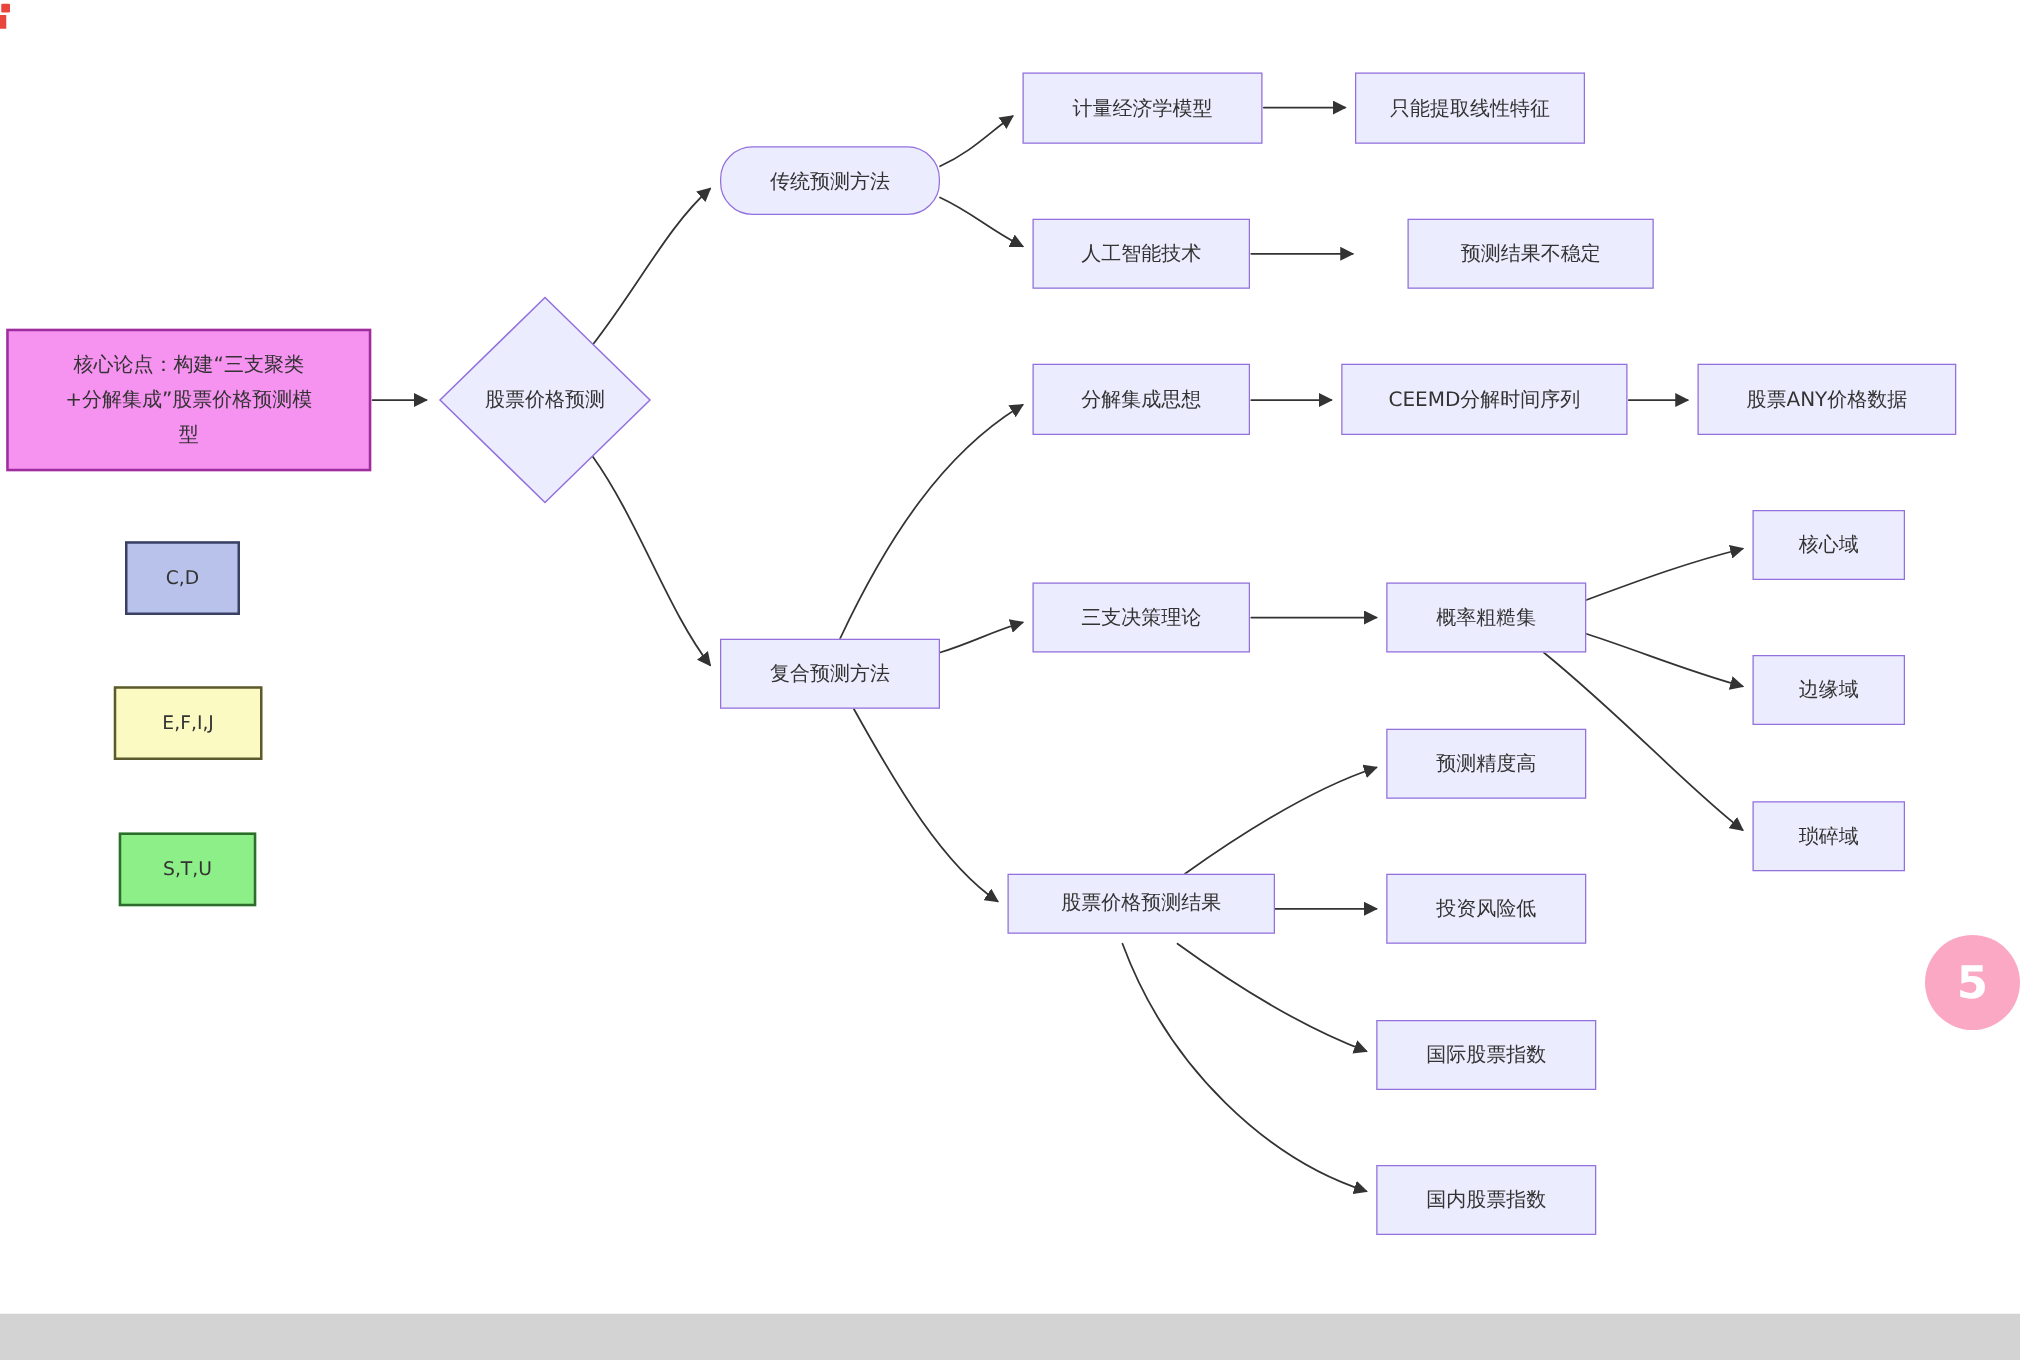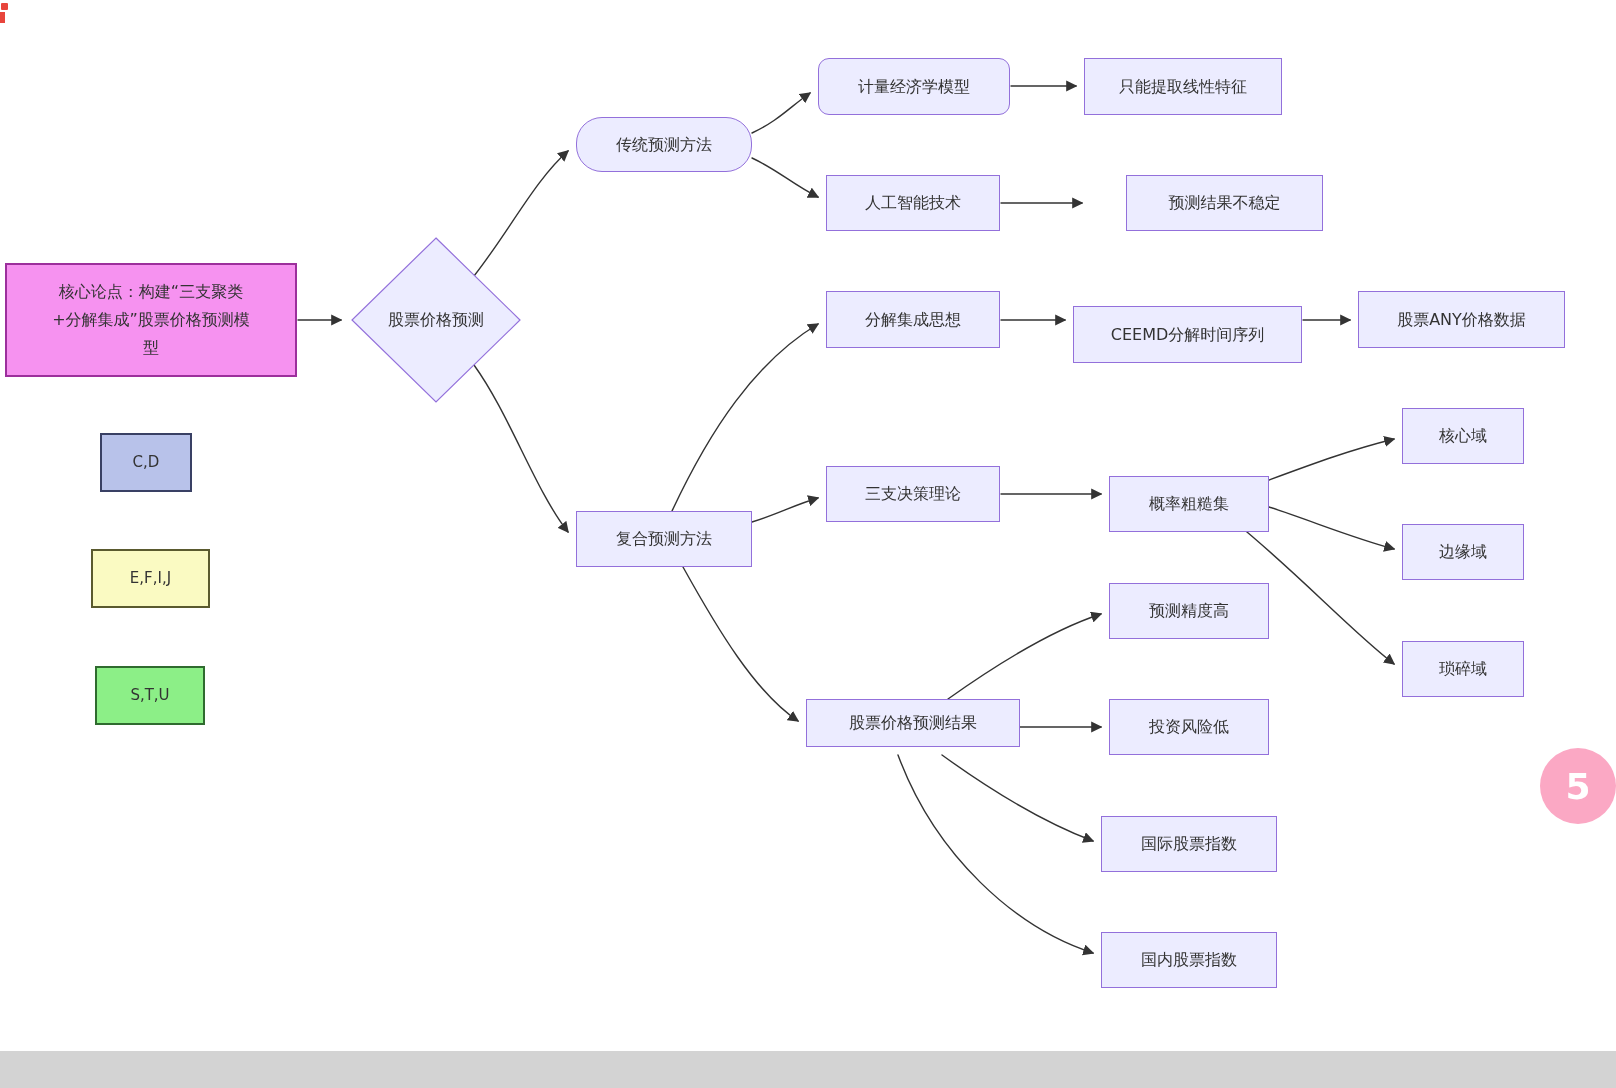--- a/index.html
+++ b/index.html
@@ -158,39 +158,39 @@
   <div class="node blue" style="left:100px; top:433px; width:92px; height:59px;">C,D</div>
 
   <div class="node yellow" style="left:91px; top:549px; width:119px; height:59px;">E,F,I,J</div>
 
   <div class="node green" style="left:95px; top:666px; width:110px; height:59px;">S,T,U</div>
 
   <div class="node plain" style="left:356px; top:302px; width:160px; height:36px;">股票价格预测</div>
 
   <div class="node" style="left:576px; top:117px; width:176px; height:55px;border-radius:26px;">传统预测方法</div>
 
-  <div class="node" style="left:818px; top:58px; width:192px; height:57px;border-radius:11px;">计量经济学模型</div>
-
-  <div class="node" style="left:1084px; top:58px; width:198px; height:57px;">只能提取线性特征</div>
+  <div class="node" style="left:818px; top:58px; width:192px; height:57px;">计量经济学模型</div>
+
+  <div class="node" style="left:1084px; top:58px; width:184px; height:57px;">只能提取线性特征</div>
 
   <div class="node" style="left:826px; top:175px; width:174px; height:56px;">人工智能技术</div>
 
   <div class="node" style="left:1090px; top:175px; width:197px; height:56px;margin-left:36px;">预测结果不稳定</div>
 
   <div class="node" style="left:826px; top:291px; width:174px; height:57px;">分解集成思想</div>
 
   <div class="node" style="left:576px; top:511px; width:176px; height:56px;">复合预测方法</div>
 
-  <div class="node" style="left:1073px; top:306px; width:229px; height:57px;">CEEMD分解时间序列</div>
+  <div class="node" style="left:1073px; top:291px; width:229px; height:57px;">CEEMD分解时间序列</div>
 
   <div class="node" style="left:1358px; top:291px; width:207px; height:57px;">股票ANY价格数据</div>
 
   <div class="node" style="left:826px; top:466px; width:174px; height:56px;">三支决策理论</div>
 
-  <div class="node" style="left:1109px; top:476px; width:160px; height:56px;">概率粗糙集</div>
+  <div class="node" style="left:1109px; top:466px; width:160px; height:56px;">概率粗糙集</div>
 
   <div class="node" style="left:1402px; top:408px; width:122px; height:56px;">核心域</div>
 
   <div class="node" style="left:1402px; top:524px; width:122px; height:56px;">边缘域</div>
 
   <div class="node" style="left:1402px; top:641px; width:122px; height:56px;">琐碎域</div>
 
   <div class="node" style="left:806px; top:699px; width:214px; height:48px;font-family:Liberation Serif, serif;">股票价格预测结果</div>
 
   <div class="node" style="left:1109px; top:583px; width:160px; height:56px;">预测精度高</div>

